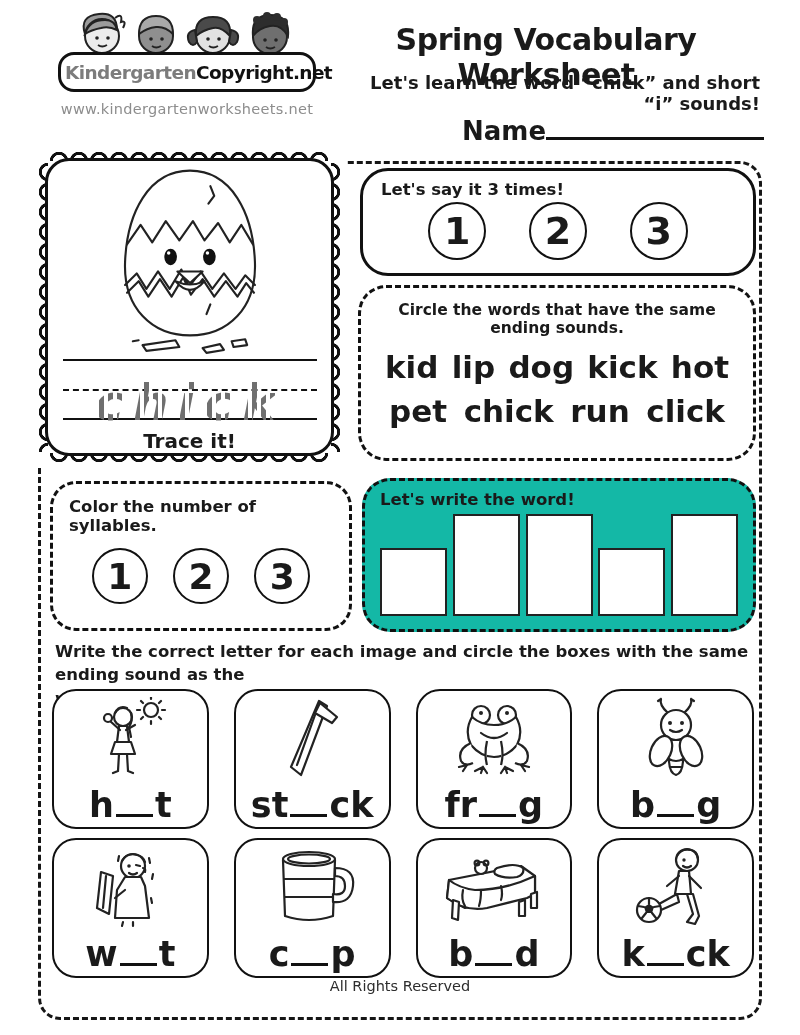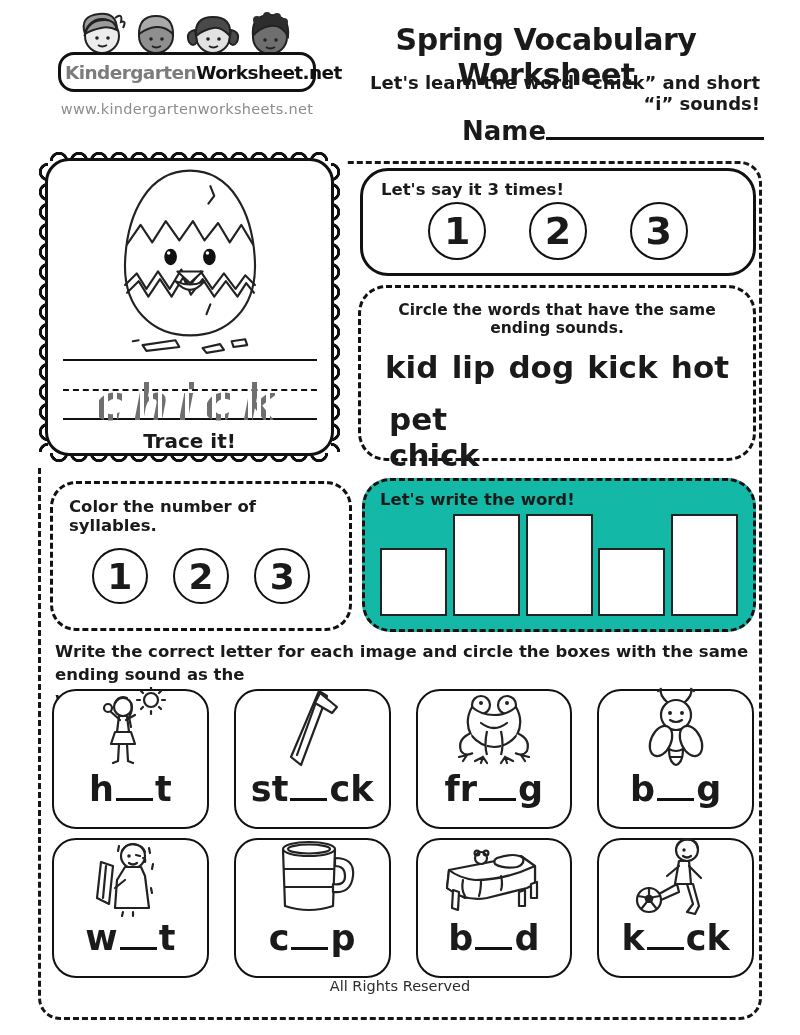--- a/index.html
+++ b/index.html
@@ -68,42 +68,42 @@
   .circles-row { display:flex; justify-content:space-around; margin-top:3px; padding:0 26px; }
   .num-circle { width:58px; height:58px; border:2.5px solid #111; border-radius:50%;
     display:flex; align-items:center; justify-content:center;
     font-size:38px; font-weight:600; background:#fff; }
 
   .cwords { left:358px; top:285px; width:398px; height:176px;
     border:3px dashed #111; border-radius:28px; padding:13px 14px 0; background:#fff; }
   .cwords .box-title { font-size:15.5px; text-align:center; }
   .words-row { display:flex; justify-content:space-between; align-items:flex-start;
     font-size:31px; font-weight:600; margin-top:12px; padding:0 10px; }
-  .words-row.second { margin-top:16px; padding:0 14px;flex-direction:column; }
+  .words-row.second { margin-top:8px; padding:0 14px; }
 
   .syll { left:50px; top:481px; width:302px; height:150px;
     border:3px dashed #111; border-radius:26px; padding:13px 16px 0; background:#fff; }
   .syll .circles-row { margin-top:13px; padding:0 10px; }
   .syll .num-circle { width:56px; height:56px; font-size:36px; }
 
   .writebox { left:362px; top:478px; width:394px; height:154px;
     border:3px dashed #111; border-radius:28px; padding:9px 15px 0; background:#14b8a6; }
   .wb-row { display:flex; align-items:flex-end; justify-content:space-between;
     height:106px; margin-top:1px; }
   .wb { width:67px; border:2.5px solid #222; background:#fff; }
   .wb.tall { height:102px; } .wb.short { height:68px; }
 
   
   .instruction { left:55px; top:640px; width:708px; font-size:16.5px;
     font-weight:600; line-height:1.42; }
   .cards { left:52px; top:689px; width:702px; display:grid;
     grid-template-columns:repeat(4,1fr); column-gap:25px; row-gap:9px; }
   .card { height:140px; border:2.5px solid #111; border-radius:24px; background:#fff;
     display:flex; flex-direction:column; align-items:center;
-    justify-content:flex-end; padding-bottom:21px; }
+    justify-content:flex-end; padding-bottom:5px; }
   .card-art { flex:1 1 auto; display:flex; align-items:center; justify-content:center; }
   .card-word { font-size:35px; font-weight:600; line-height:0.95; white-space:nowrap; }
   .blank { display:inline-block; width:37px; height:2px;
     border-bottom:3.5px solid #111; margin:0 2px; }
 
   .footer { left:38px; top:977px; width:724px; text-align:center;
     font-size:14.5px; color:#2d2d2d; line-height:1.35; }
 
   svg { display:block; }
   .ink { stroke:#222; fill:none; stroke-width:2.2; stroke-linecap:round; stroke-linejoin:round; }
@@ -140,21 +140,21 @@
     <circle cx="199" cy="29" r="17" fill="#6f6f6f" stroke="#222" stroke-width="2"></circle>
     <path d="M182,28 Q180,7 199,7 Q219,7 217,28 Q210,16 199,18 Q188,20 182,28 Z" fill="#2d2d2d" stroke="#222" stroke-width="2"></path>
     <circle cx="186" cy="12" r="4" fill="#2d2d2d"></circle>
       <circle cx="196" cy="8" r="4" fill="#2d2d2d"></circle>
     <circle cx="206" cy="9" r="4" fill="#2d2d2d"></circle>
       <circle cx="213" cy="14" r="4" fill="#2d2d2d"></circle>
     <circle cx="194" cy="32" r="1.8" fill="#222"></circle>
       <circle cx="205" cy="32" r="1.8" fill="#222"></circle>
     <path d="M195,39 Q199,42 204,39" fill="none" stroke="#222" stroke-width="1.8"></path>
   </svg>
-  <div class="logo-banner"><span class="logo-gray">Kindergarten</span><span class="logo-black">Worksheet.net</span></div>
+  <div class="logo-banner"><span class="logo-gray">Kindergarten</span><span class="logo-black">Copyright.net</span></div>
   <div class="logo-web">www.kindergartenworksheets.net</div>
 </div>
 
 <div class="abs page-title">Spring Vocabulary Worksheet</div>
 <div class="abs page-subtitle">Let's learn the word “chick” and short “i” sounds!</div>
 <div class="abs name-row"><span>Name</span><span class="name-line"></span></div>
 
 <div class="abs frame"></div>
 
 <div class="abs chickbox">

